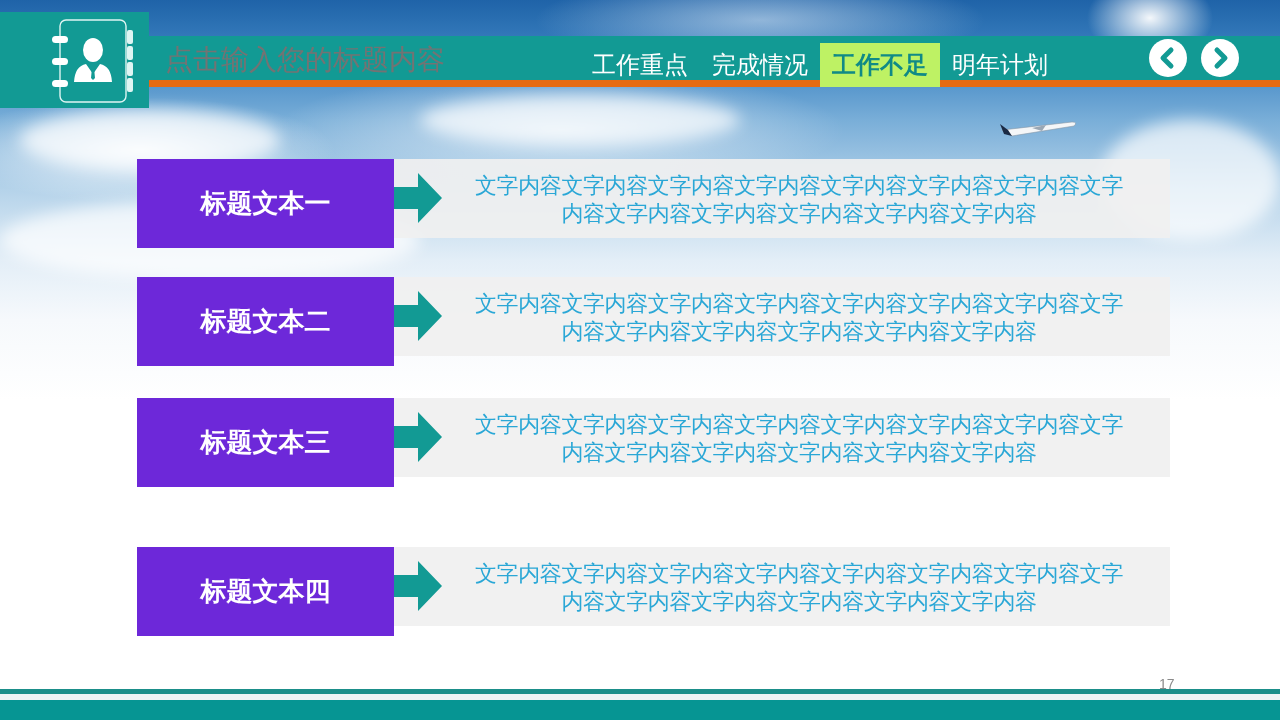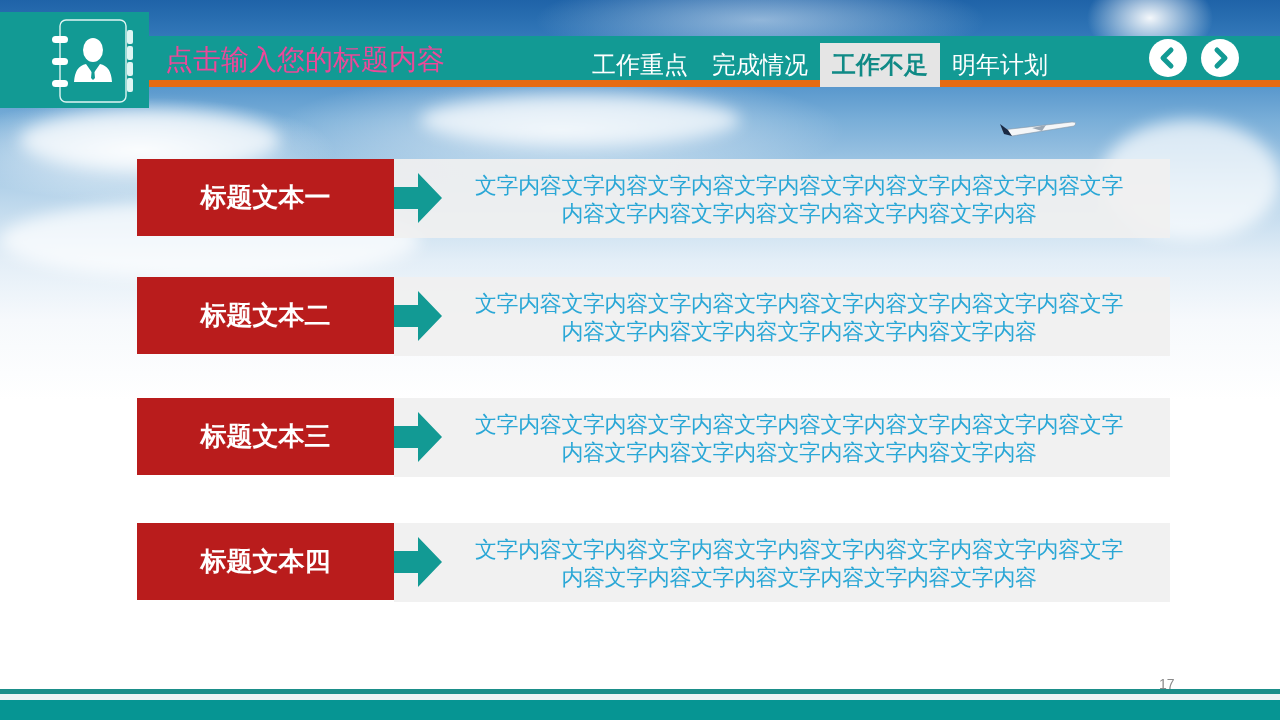--- a/index.html
+++ b/index.html
@@ -30,42 +30,42 @@
     position: absolute; left: 148px; top: 80px; width: 1132px; height: 7px;
     background: #e66b12;
   }
   .logo-box {
     position: absolute; left: 0; top: 12px; width: 149px; height: 96px;
     background: #129a94;
   }
   .logo-icon { position: absolute; left: 48px; top: 18px; width: 90px; height: 88px; }
   .page-title {
     position: absolute; left: 165px; top: 40px; height: 40px;
-    line-height: 40px; color: #ec4899; font-size: 28px; white-space: nowrap;
+    line-height: 40px; color: #737373; font-size: 28px; white-space: nowrap;
   }
   .nav { position: absolute; top: 36px; height: 44px; display: flex; left: 580px; }
   .nav-tab {
     height: 44px; line-height: 44px; padding: 0 12px; color: #ffffff;
     font-size: 24px; white-space: nowrap; cursor: pointer; margin-top: 7px;
   }
-  .nav-tab.active { background: #e5e5e5; color: #108a86; font-weight: bold; }
+  .nav-tab.active { background: #bef264; color: #108a86; font-weight: bold; }
   .nav-btn {
     position: absolute; top: 39px; width: 38px; height: 38px; border-radius: 50%;
     background: #ffffff; cursor: pointer;
   }
   .nav-btn svg { position: absolute; left: 0; top: 0; }
   .plane { position: absolute; left: 998px; top: 118px; width: 80px; height: 22px; }
   .row { position: absolute; left: 137px; width: 1033px; height: 79px; }
   .row-bg {
     position: absolute; left: 257px; top: 0; width: 776px; height: 79px;
     background: rgba(240,240,240,0.92);
   }
   .row-label {
-    position: absolute; left: 0; top: 0; width: 257px; height: 77px;
-    background: #b91c1c; color: #ffffff; font-weight: bold; font-size: 26px;
+    position: absolute; left: 0; top: 0; width: 257px; height: 89px;
+    background: #6d28d9; color: #ffffff; font-weight: bold; font-size: 26px;
     display: flex; align-items: center; justify-content: center;
   }
   .row-arrow { position: absolute; left: 257px; top: 14px; width: 48px; height: 50px; }
   .row-text {
     position: absolute; left: 332px; top: 13px; width: 660px;
     font-size: 22px; line-height: 28px; color: #2aa7d6; letter-spacing: -0.4px; text-align: center;
   }
   .footer-line1 { position: absolute; left: 0; top: 689px; width: 1280px; height: 5px; background: #1b8f8a; }
   .footer-line2 { position: absolute; left: 0; top: 694px; width: 1280px; height: 6px; background: #eef4f5; }
   .footer-band { position: absolute; left: 0; top: 700px; width: 1280px; height: 20px; background: #069593; }
@@ -147,21 +147,21 @@
 
 <div class="row" style="top:398px;">
   <div class="row-bg"></div>
   <div class="row-label">标题文本三</div>
   <svg class="row-arrow" viewBox="0 0 48 50">
     <path d="M0 14 L24 14 L24 0 L48 25 L24 50 L24 36 L0 36 Z" fill="#129a94"></path>
   </svg>
   <div class="row-text">文字内容文字内容文字内容文字内容文字内容文字内容文字内容文字内容文字内容文字内容文字内容文字内容文字内容</div>
 </div>
 
-<div class="row" style="top:523px;">
+<div class="row" style="top:547px;">
   <div class="row-bg"></div>
   <div class="row-label">标题文本四</div>
   <svg class="row-arrow" viewBox="0 0 48 50">
     <path d="M0 14 L24 14 L24 0 L48 25 L24 50 L24 36 L0 36 Z" fill="#129a94"></path>
   </svg>
   <div class="row-text">文字内容文字内容文字内容文字内容文字内容文字内容文字内容文字内容文字内容文字内容文字内容文字内容文字内容</div>
 </div>
 
 <div class="page-number">17</div>
 <div class="footer-line1"></div>

